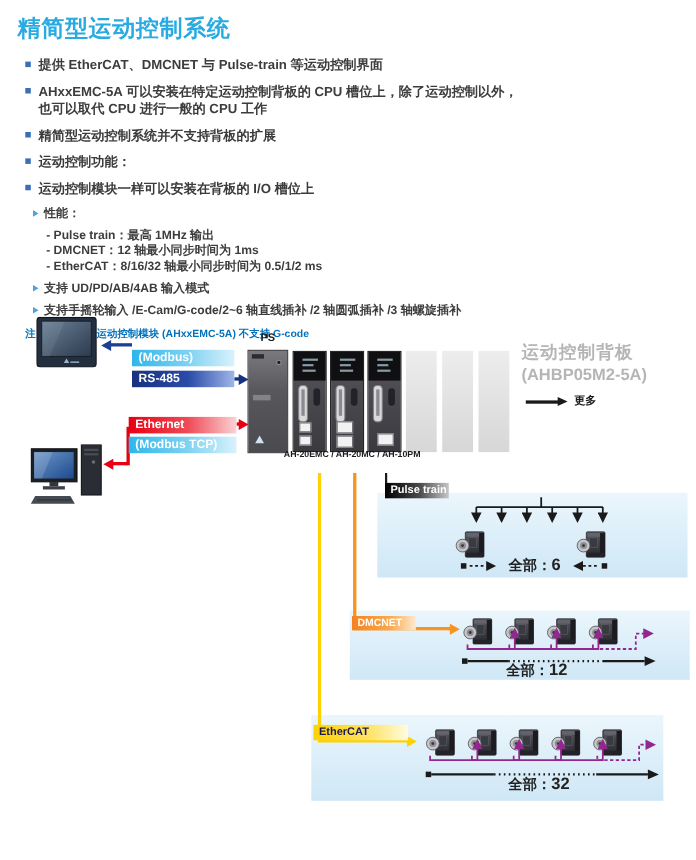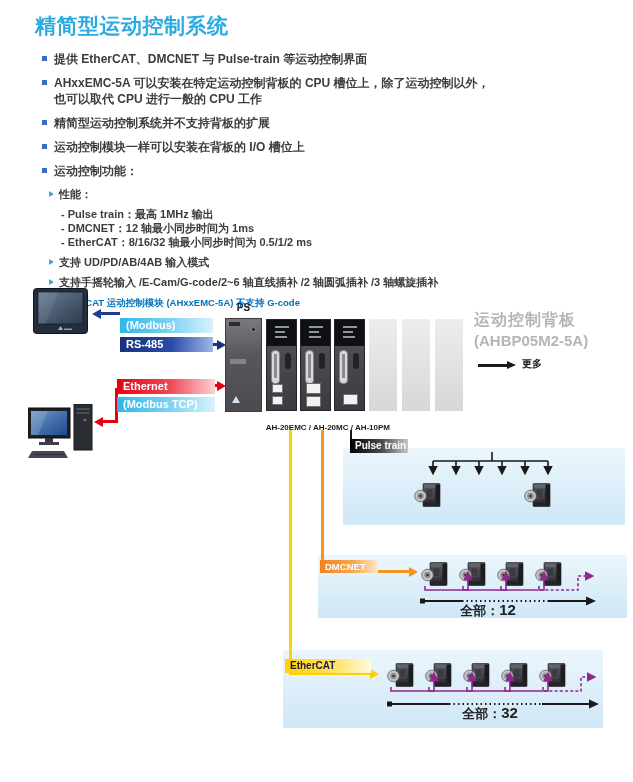--- a/index.html
+++ b/index.html
@@ -1,18 +1,18 @@
 <!DOCTYPE html>
 <html><head>
 <meta charset="utf-8">
 <style>
   * { margin:0; padding:0; box-sizing:border-box; }
   html,body { width:633px; height:782px; background:#fff; font-family:"Liberation Sans", sans-serif; position:relative; overflow:hidden; }
 
-  .content { position:absolute; left:35px; top:12px; width:580px; }
+  .content { position:absolute; left:16px; top:12px; width:580px; }
   .page-title { font-size:21px; font-weight:bold; color:#29abe2; letter-spacing:0.5px; margin-bottom:11px; }
 
   .bullet { display:flex; margin:0 0 8px 7px; }
   .sq { flex:0 0 5px; width:5px; height:5px; background:#3a6eb5; margin:5px 7px 0 0; }
   .btxt { font-size:12px; font-weight:bold; color:#3c3c3c; line-height:16px; white-space:pre-line; }
 
   .features { margin:4px 0 0 14px; }
   .feat { display:flex; margin-bottom:6px; }
   .tri-bullet { flex:0 0 5px; width:0; height:0; border-top:3.5px solid transparent; border-bottom:3.5px solid transparent; border-left:5px solid #4ba3dd; margin:4px 5px 0 0; }
   .ftxt { font-size:11px; font-weight:bold; color:#3c3c3c; line-height:14px; }
@@ -34,21 +34,21 @@
   .ps-label { position:absolute; left:225px; top:22px; width:37px; text-align:center; font-size:10px; font-weight:bold; color:#1a1a1a; }
   .ps-mod { position:absolute; left:225px; top:38px; width:37px; height:94px; background:linear-gradient(180deg,#7a7a7e 0%,#58585c 40%,#4b4b4f 100%); border:1px solid #3c3c40; }
   .mod { position:absolute; top:39px; width:31px; height:92px; background:linear-gradient(180deg,#55555b,#3a3a3f); border:1px solid #26262a; }
   .mod-head { position:absolute; left:0; top:0; width:100%; height:26px; background:#101013; }
   .led { position:absolute; height:2px; background:#9fb3bd; opacity:.85; }
   .conn { position:absolute; left:4px; top:30px; width:9px; height:34px; background:#d9d9d9; border:1px solid #83838a; border-radius:4px; }
   .conn::after { content:""; position:absolute; left:2px; top:3px; width:3px; height:24px; background:#8a8a92; }
   .oval { position:absolute; right:5px; top:33px; width:6px; height:16px; background:#222228; border-radius:3px; }
   .port { position:absolute; background:#f2f2f2; border:1px solid #6f6f75; }
   .slot { position:absolute; top:39px; width:28px; height:92px; background:linear-gradient(180deg,#ededed,#d7d7d7); }
-  .mods-label { position:absolute; left:258px; top:143px; width:132px; text-align:right; font-size:8px; font-weight:bold; color:#1a1a1a; }
+  .mods-label { position:absolute; left:258px; top:128px; width:132px; text-align:left; font-size:8px; font-weight:bold; color:#1a1a1a; }
 
   .bp-title { position:absolute; left:474px; top:30px; font-size:16px; font-weight:bold; color:#b5b5b5; letter-spacing:1px; }
   .bp-model { position:absolute; left:474px; top:52px; font-size:15px; font-weight:bold; color:#b5b5b5; }
   .more-label { position:absolute; left:522px; top:77px; font-size:10px; font-weight:bold; color:#1a1a1a;text-align:center; }
 
   .panel { position:absolute; background:linear-gradient(180deg,#ebf6fc 0%,#cfe7f6 100%); z-index:0; }
   .sec-label { position:absolute; height:14px; color:#fff; font-weight:bold; font-size:10px; line-height:14px; padding-left:5px; z-index:3; }
   .lbl-pulse { background:linear-gradient(90deg,#000 0%,#4c4c4c 55%,#c7c7c7 100%); }
   .lbl-dmcnet { background:linear-gradient(90deg,#f58220 0%,#f9a94e 60%,#fdeacf 100%); font-size:9.5px; }
   .lbl-ecat { background:linear-gradient(90deg,#ffd100 0%,#ffe46a 60%,#fffbdf 100%); color:#1b1b4f; }
@@ -108,25 +108,25 @@
     <span class="sq"></span>
     <span class="btxt">AHxxEMC-5A 可以安装在特定运动控制背板的 CPU 槽位上，除了运动控制以外，
 也可以取代 CPU 进行一般的 CPU 工作</span>
   </div>
   <div class="bullet">
     <span class="sq"></span>
     <span class="btxt">精简型运动控制系统并不支持背板的扩展</span>
   </div>
   <div class="bullet">
     <span class="sq"></span>
+    <span class="btxt">运动控制功能：</span>
+  </div>
+  <div class="bullet">
+    <span class="sq"></span>
     <span class="btxt">运动控制模块一样可以安装在背板的 I/O 槽位上</span>
-  </div>
-  <div class="bullet">
-    <span class="sq"></span>
-    <span class="btxt">运动控制功能：</span>
   </div>
 
   <div class="features">
     <div class="feat">
       <span class="tri-bullet"></span>
       <span class="ftxt">性能：</span>
     </div>
     <div class="flines">
       <div class="fline">- Pulse train：最高 1MHz 输出</div>
       <div class="fline">- DMCNET：12 轴最小同步时间为 1ms</div>
@@ -267,20 +267,33 @@
     <path d="M74,9 V21" stroke="#1a1a1a" stroke-width="1.6" marker-end="url(#mbk)"></path>
     <path d="M97,9 V21" stroke="#1a1a1a" stroke-width="1.6" marker-end="url(#mbk)"></path>
     <path d="M120,9 V21" stroke="#1a1a1a" stroke-width="1.6" marker-end="url(#mbk)"></path>
   </svg>
   <svg class="ovl" style="left:414px; top:202px;" width="28" height="27">
       <use href="#motor"></use>
     </svg>
   <svg class="ovl" style="left:524px; top:202px;" width="28" height="27">
       <use href="#motor"></use>
     </svg>
+  <div class="total-row" style="left:402px; top:225px; width:168px;">
+    <svg width="36" height="11" style="overflow:visible">
+      <rect x="0" y="3" width="5" height="5" fill="#1a1a1a"></rect>
+      <line x1="8" y1="5.5" x2="23" y2="5.5" stroke="#1a1a1a" stroke-width="1.6" stroke-dasharray="2.5,2.5"></line>
+      <polygon points="23,1 32,5.5 23,10" fill="#1a1a1a"></polygon>
+    </svg>
+    <span class="t"><span>全部：</span><b>6</b></span>
+    <svg width="36" height="11" style="overflow:visible">
+      <polygon points="13,1 4,5.5 13,10" fill="#1a1a1a"></polygon>
+      <line x1="13" y1="5.5" x2="28" y2="5.5" stroke="#1a1a1a" stroke-width="1.6" stroke-dasharray="2.5,2.5"></line>
+      <rect x="30" y="3" width="5" height="5" fill="#1a1a1a"></rect>
+    </svg>
+  </div>
 
   <div class="panel" style="left:318px; top:275px; width:309px; height:63px;"></div>
   <div class="sec-label lbl-dmcnet" style="left:320px; top:280px; width:58px; height:13px; line-height:13px;">
     <span>DMCNET</span>
   </div>
   <svg class="ovl" style="left:416px; top:276px;" width="186" height="40">
     <use href="#motor" x="5" y="5"></use>
     <use href="#motor" x="43" y="5"></use>
     <use href="#motor" x="81" y="5"></use>
     <use href="#motor" x="119" y="5"></use>

